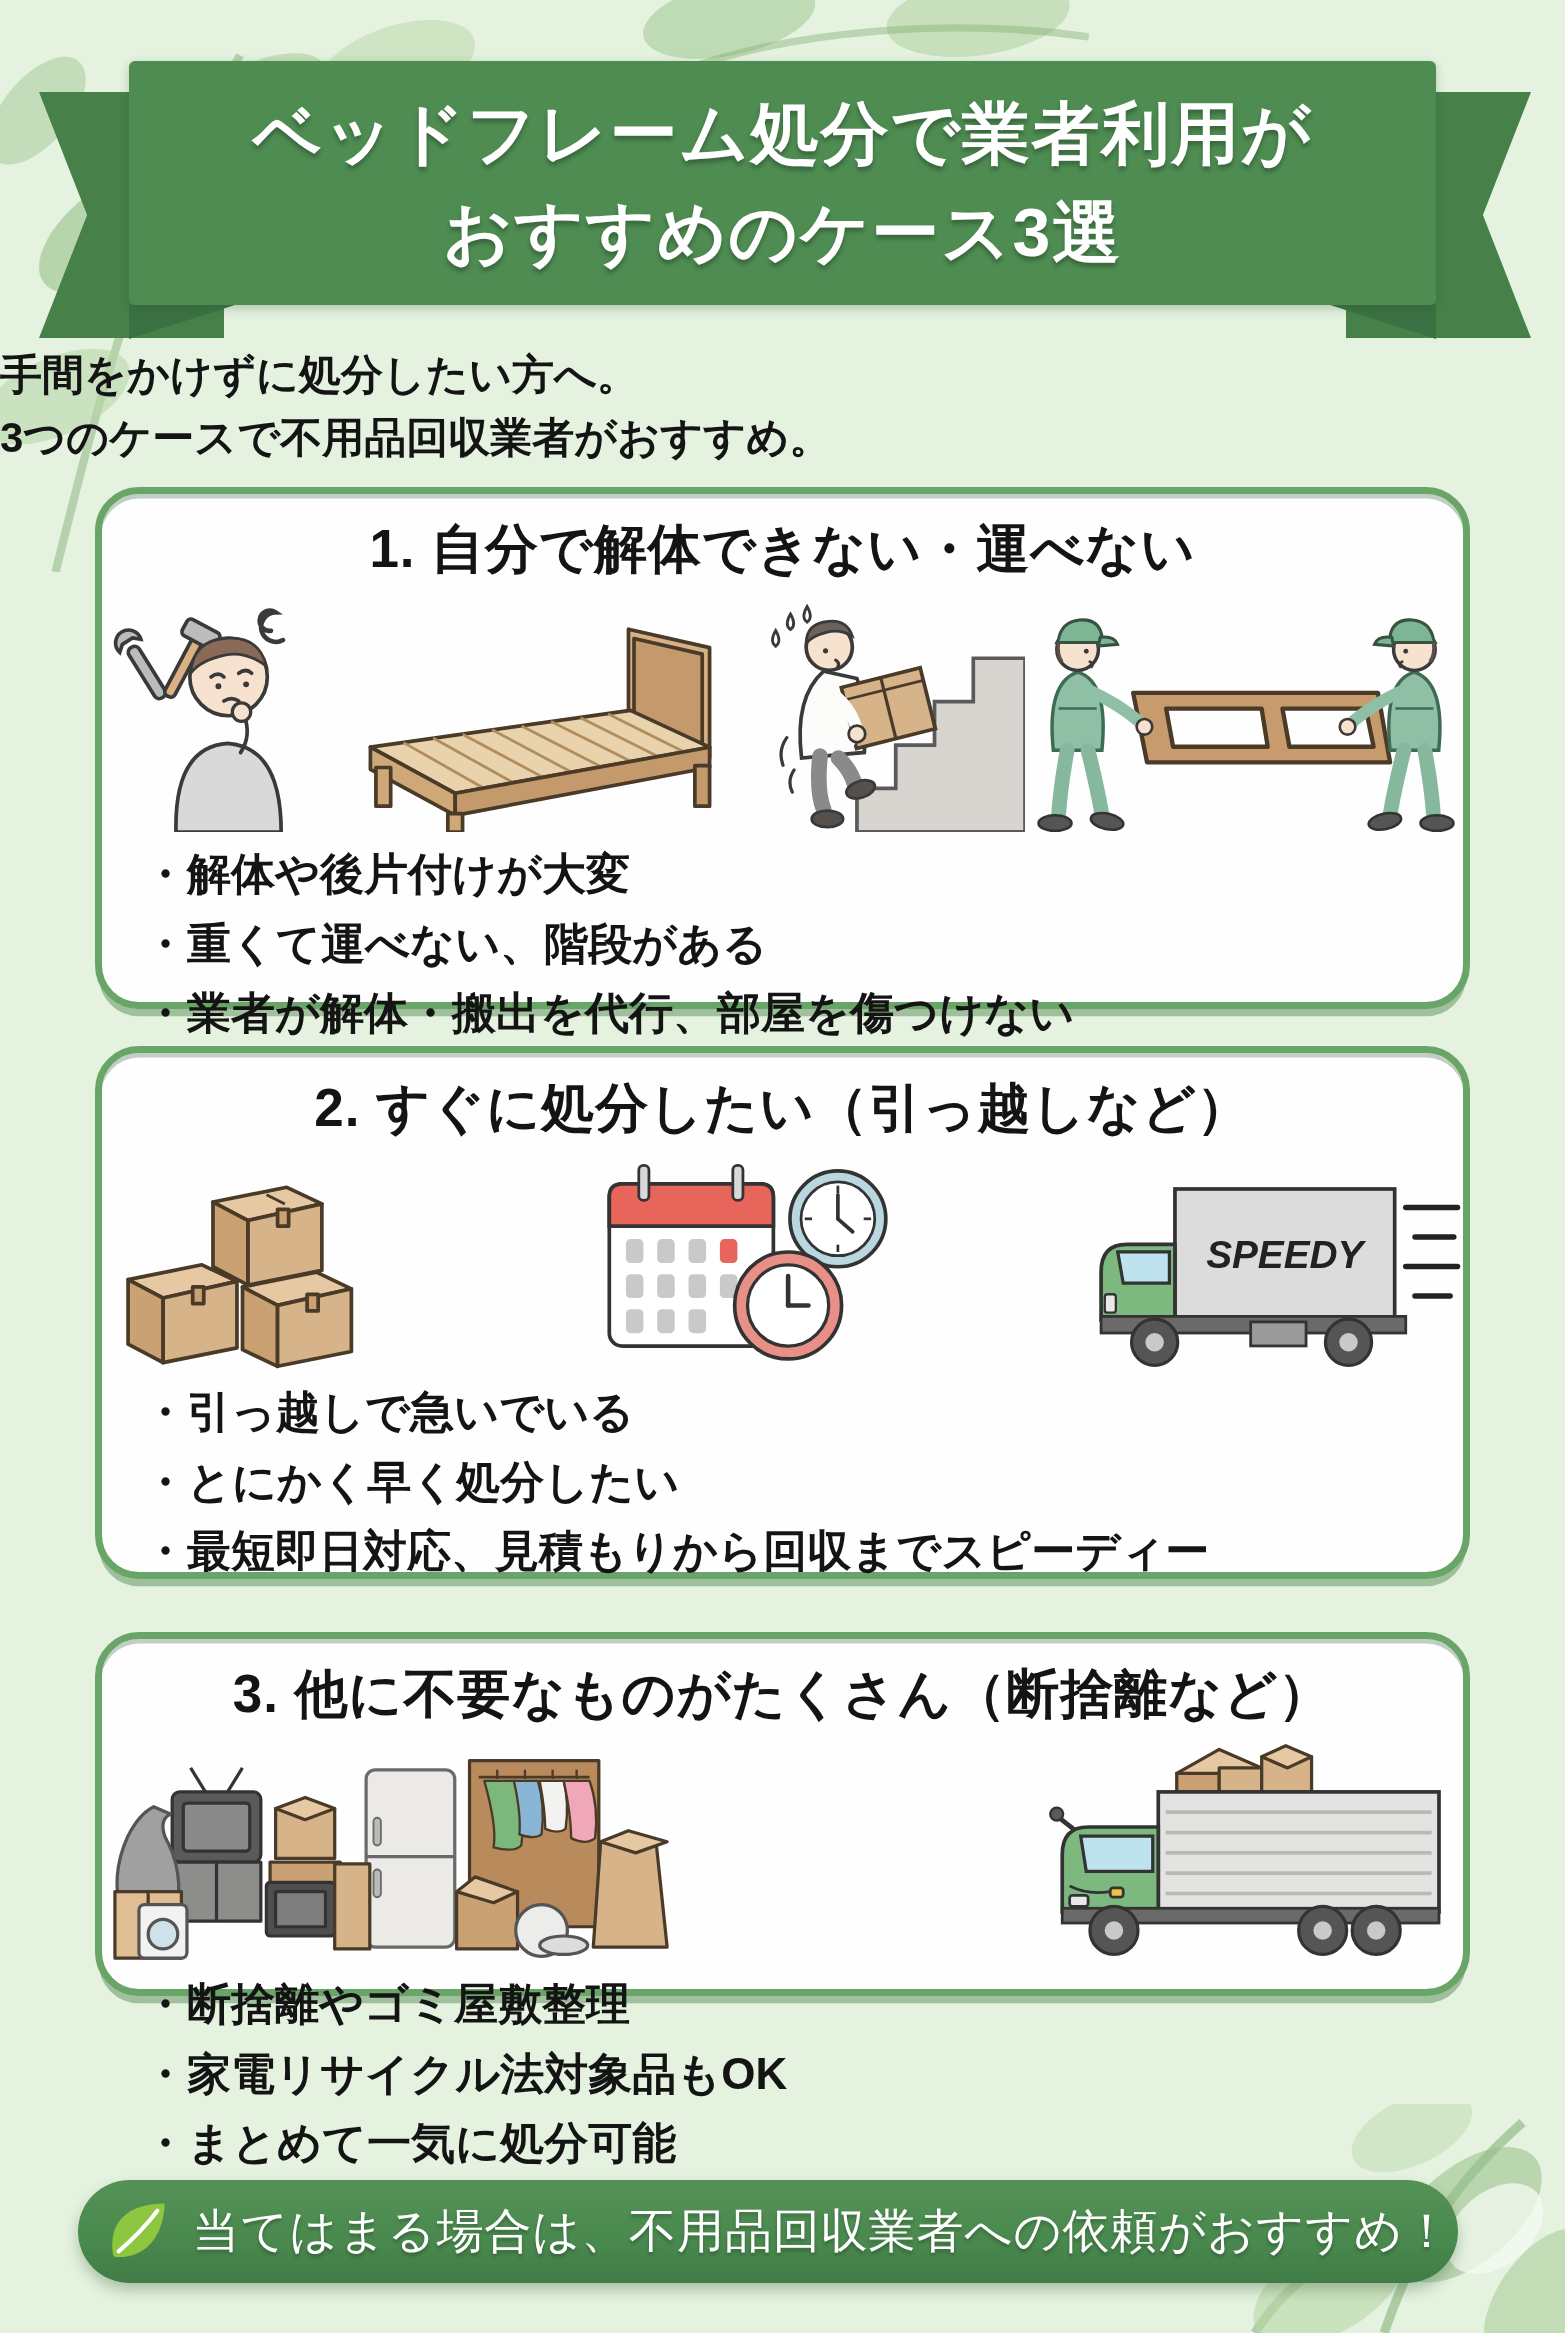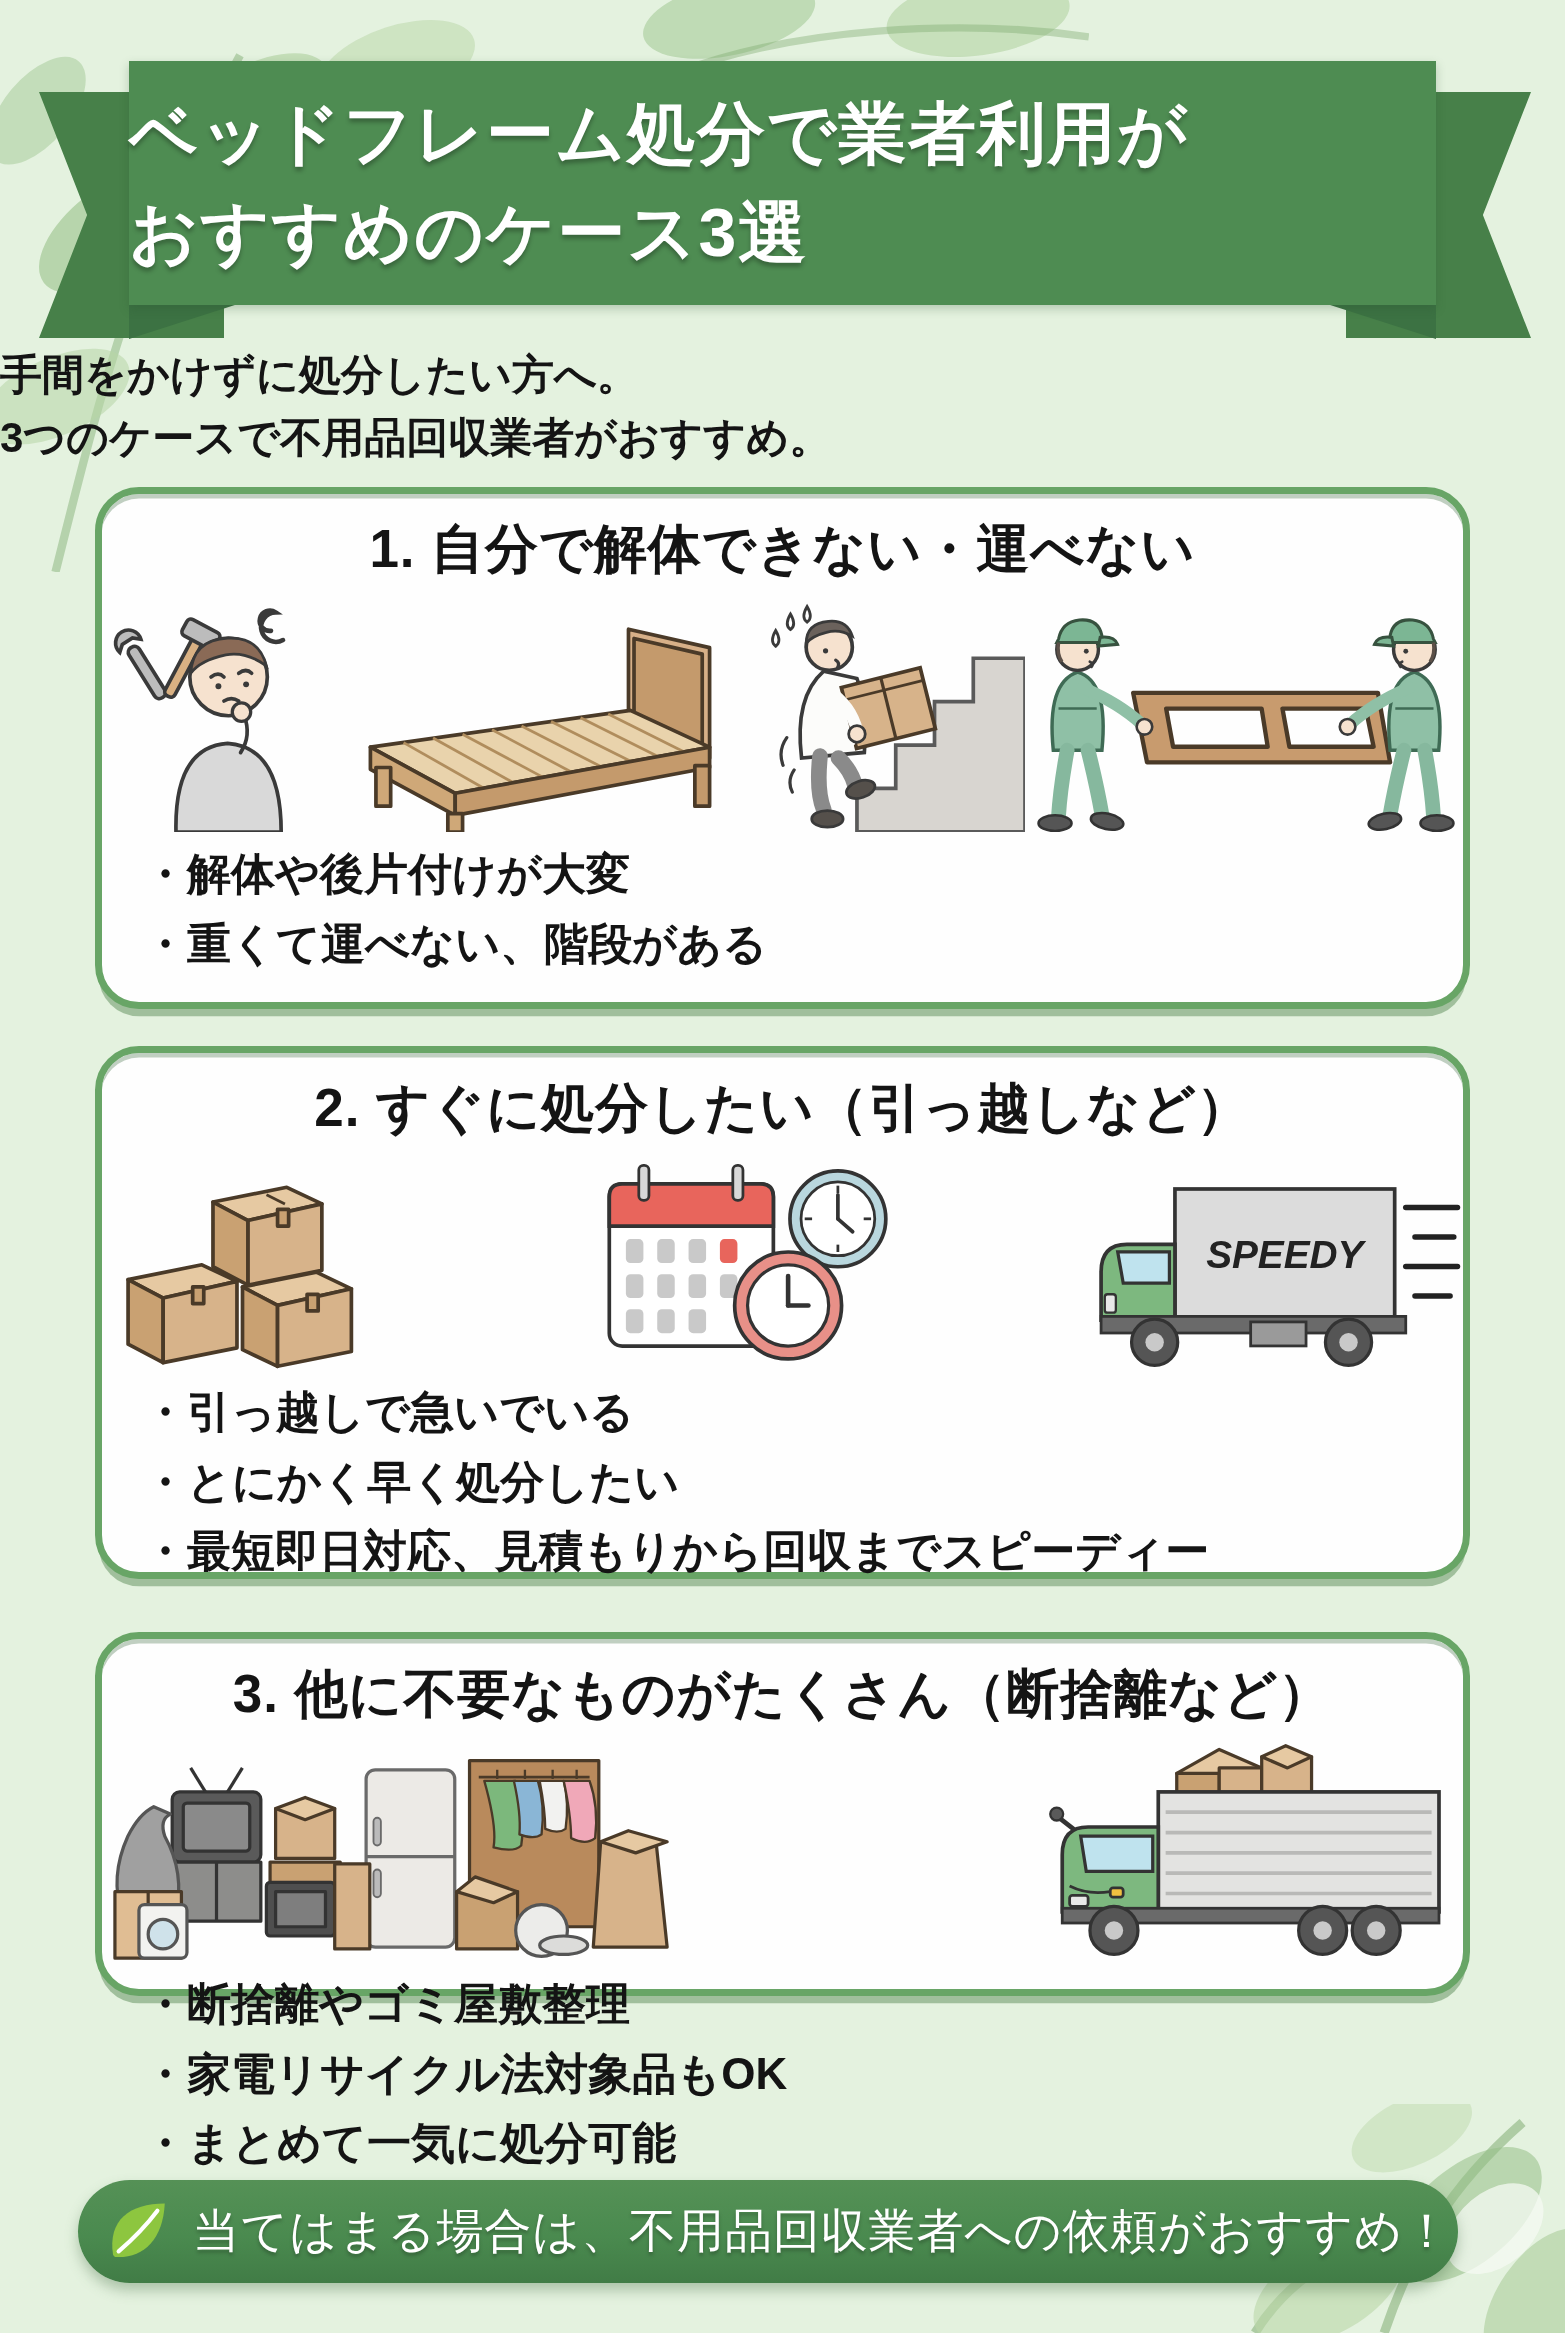--- a/index.html
+++ b/index.html
@@ -13,21 +13,21 @@
   .decor{position:absolute;pointer-events:none;}
 
   
   .ribbon-tail{position:absolute;top:92px;width:185px;height:246px;background:var(--ribbon-tail);}
   .ribbon-tail.left{left:39px;clip-path:polygon(0 0,100% 0,100% 100%,0 100%,26% 50%);}
   .ribbon-tail.right{left:1346px;clip-path:polygon(0 0,100% 0,74% 50%,100% 100%,0 100%);}
   .ribbon-fold{position:absolute;top:304px;width:109px;height:35px;background:var(--ribbon-fold);}
   .ribbon-fold.left{left:129px;clip-path:polygon(0 0,100% 0,0 100%);}
   .ribbon-fold.right{left:1327px;clip-path:polygon(0 0,100% 0,100% 100%);}
   .ribbon-main{position:absolute;left:129px;top:61px;width:1307px;height:244px;background:var(--ribbon);
-    display:flex;flex-direction:column;justify-content:center;align-items:flex-start;box-shadow:0 3.7px 9.2px rgba(40,80,45,.25);}
+    display:flex;flex-direction:column;justify-content:center;align-items:center;box-shadow:0 3.7px 9.2px rgba(40,80,45,.25);border-radius:6px;}
   .ribbon-main .line{color:var(--title-text);font-size:68px;font-weight:800;letter-spacing:1.8px;line-height:1.45;
     text-shadow:0 3.7px 4.6px rgba(0,0,0,.28);white-space:nowrap;}
 
   
   .subtitle{position:absolute;left:0;top:343px;width:100%;text-align:left;color:var(--text);
     font-size:42px;font-weight:800;line-height:1.5;}
 
   
   .card{position:absolute;left:95px;width:1375px;background:var(--card-bg);
     border:7.4px solid var(--card-border);border-radius:44px;
@@ -192,20 +192,21 @@
           </g>
         </defs>
         <path d="M120,108 H402 L416,188 H136 Z M158,126 H268 L275,170 H166 Z M292,126 H388 L397,170 H300 Z" fill="#c89b6e" fill-rule="evenodd" stroke="#4a3a28" stroke-width="5" stroke-linejoin="round"></path>
         <use href="#workerfig" transform="translate(4,6)"></use>
         <use href="#workerfig" transform="translate(496,6) scale(-1,1)"></use>
       </svg>
     </div>
     <ul class="bullets">
       <li>・解体や後片付けが大変</li>
       <li>・重くて運べない、階段がある</li>
+      <li>・業者が解体・搬出を代行、部屋を傷つけない</li>
     </ul>
   </section>
 
   <section class="card card2">
     <h2>2. すぐに処分したい（引っ越しなど）</h2>
     <div class="illus-row" style="height:222px">
 
       <svg width="305" height="203" viewBox="0 0 330 220">
         <g stroke="#4a3a28" stroke-width="4" stroke-linejoin="round">
           <polygon points="120,38 200,22 238,40 158,58" fill="#e6c9a2"></polygon>

